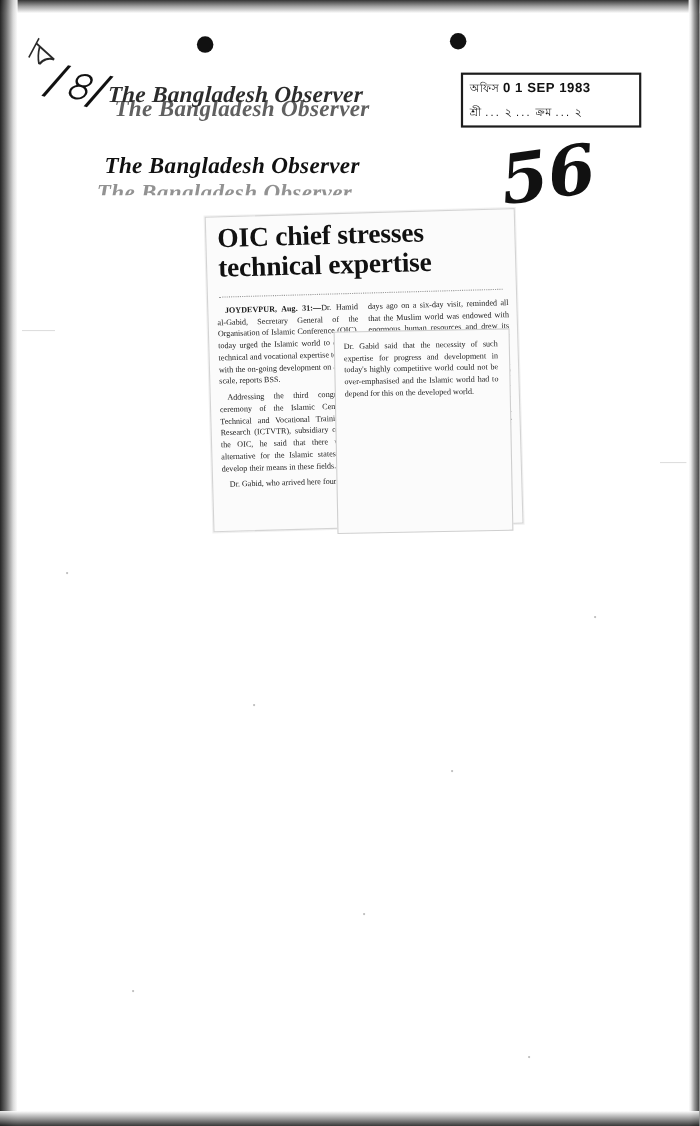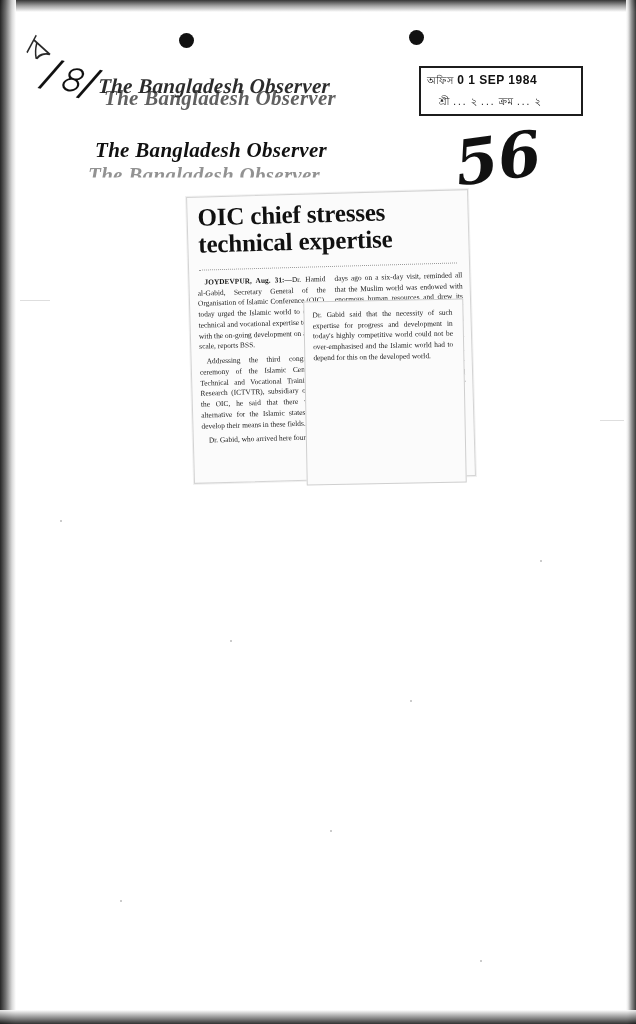--- a/index.html
+++ b/index.html
@@ -134,21 +134,21 @@
     color: #111;
   }
   .stamp .row {
     position: absolute;
     left: 6px;
     font-size: 10px;
     white-space: nowrap;
     letter-spacing: .5px;
   }
   .stamp .row1 { top: 5px; }
-  .stamp .row2 { top: 26px; margin-left: 12px; }
+  .stamp .row2 { top: 26px; }
   .stamp .bold {
     font-weight: bold;
     font-size: 12px;
   }
   .stamp .dots { letter-spacing: 2px; }
 
   
   .clipping {
     position: absolute;
     left: 190px; top: 193px;
@@ -238,21 +238,21 @@
   <div class="hand-mark hand-slash">/৪/</div>
 
   <div class="masthead m1">The Bangladesh Observer</div>
   <div class="masthead m2">The Bangladesh Observer</div>
   <div class="masthead m3">The Bangladesh Observer</div>
   <div class="masthead m4">The Bangladesh Observer</div>
 
   <div class="stamp">
     <div class="row row1">
       <span>অফিস</span>
-      <span class="bold">0 1 SEP 1984</span>
+      <span class="bold">0 1 SEP 1983</span>
     </div>
     <div class="row row2">
       <span>শ্রী</span>
       <span class="dots">...</span>
       <span>২</span>
       <span class="dots">...</span>
       <span>ক্রম</span>
       <span class="dots">...</span>
       <span>২</span>
     </div>

